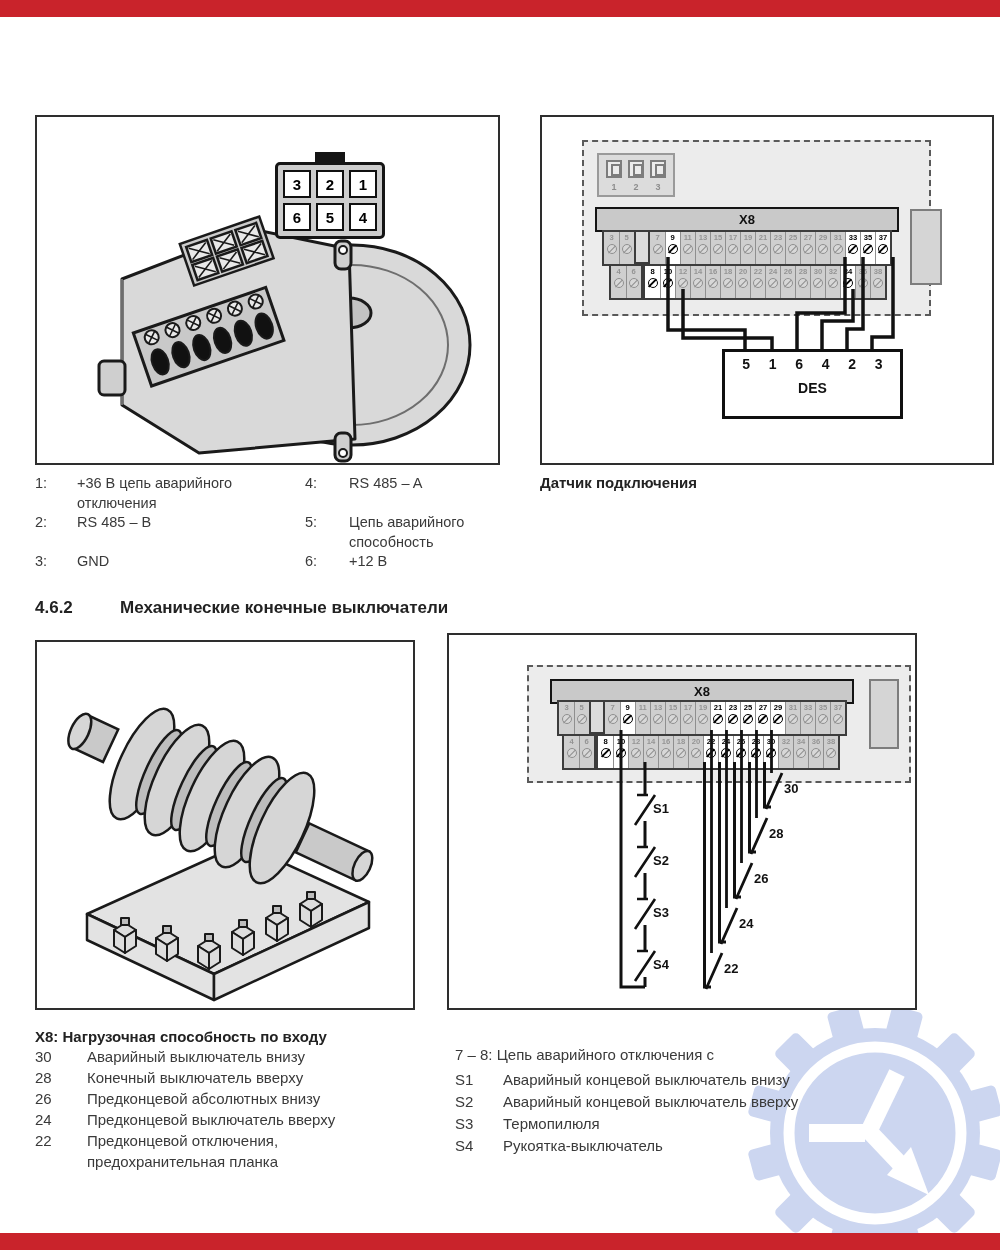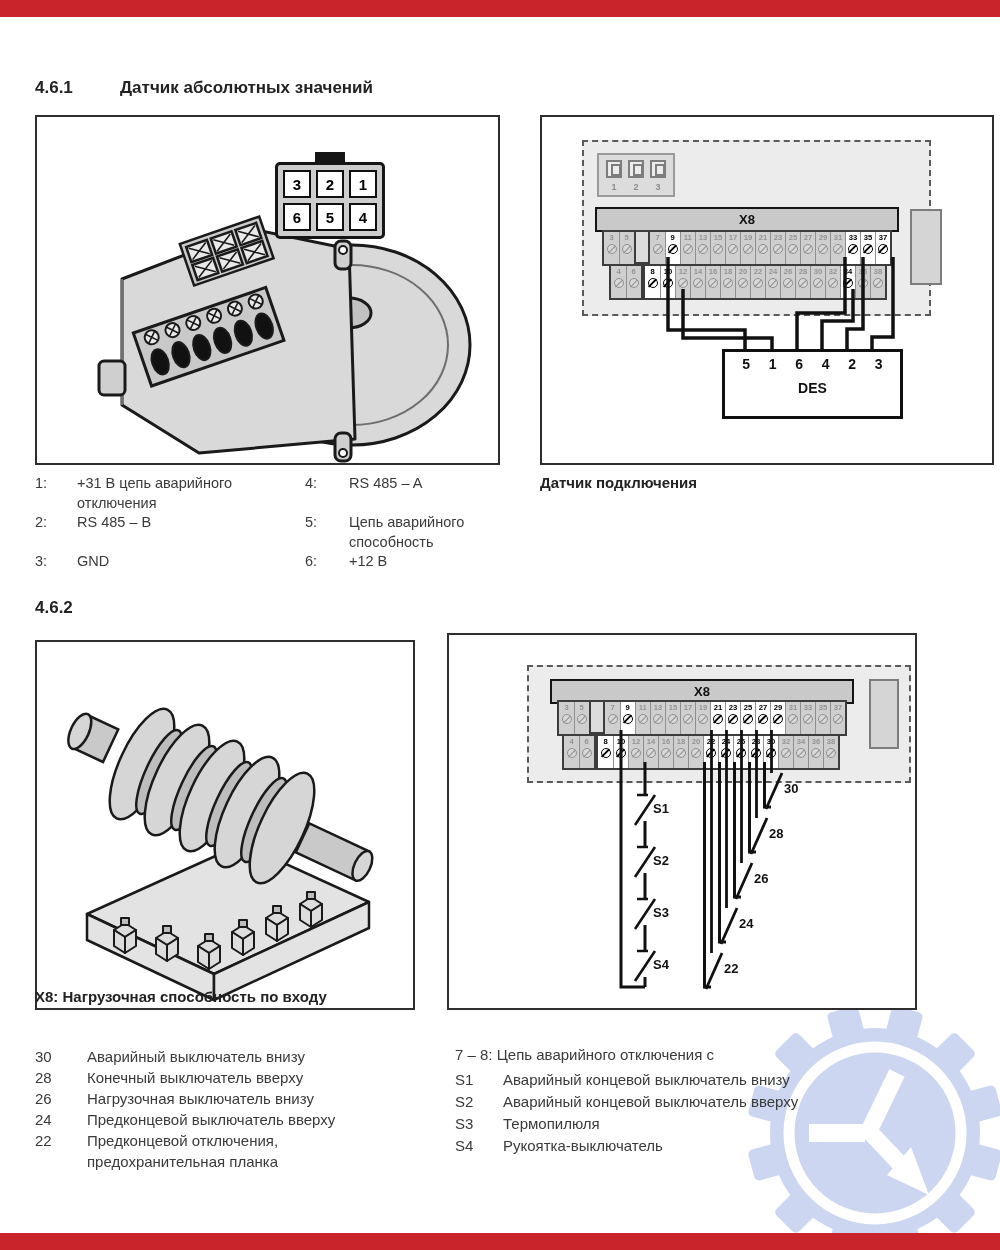--- a/index.html
+++ b/index.html
@@ -85,24 +85,20 @@
       <line x1="-8" y1="-4" x2="28" y2="34" stroke="#ffffff" stroke-width="17"></line>
       <polygon points="54,62 12,42 36,14" fill="#ffffff"></polygon>
     </g>
   </svg>
 
   <div class="redbar" style="top: 0px; background: rgb(201, 35, 43);"></div>
   <div class="redbar" style="top: 1233px; background: rgb(201, 35, 43);"></div>
 
   <div class="content">
 
-    <div class="heading" style="left:35px;top:78px;width:600px;height:22px;">
-      <span class="num">4.6.1</span>
-      <span class="ttl">Датчик абсолютных значений</span>
-    </div>
 
     <div class="figbox" style="left:35px;top:115px;width:461px;height:346px;">
       <svg class="wires" width="461" height="346" viewBox="0 0 461 346">
         <g stroke="#1a1a1a" stroke-width="3" fill="#d9d9d9" stroke-linejoin="round">
           <ellipse cx="315" cy="228" rx="118" ry="100"></ellipse>
           <ellipse cx="315" cy="228" rx="96" ry="80" fill="none" stroke-width="2" stroke="#6e6e6e"></ellipse>
           <ellipse cx="312" cy="196" rx="22" ry="15" fill="#c2c2c2"></ellipse>
           <path d="M85,162 L215,112 L312,132 L318,322 L162,336 L85,288 Z"></path>
           <path d="M85,162 L85,288" stroke-width="2" stroke="#6e6e6e"></path>
           <rect x="298" y="124" width="16" height="28" rx="6" fill="#cfcfcf"></rect>
@@ -366,21 +362,21 @@
           </div>
         <div class="deslabel">DES</div>
       </div>
     </div>
 
     <div class="caption" style="left:540px;top:474px;">Датчик подключения</div>
     <div class="legend1">
 
         <div style="display:contents">
           <div class="cell">1:</div>
-          <div class="cell">+31 В цепь аварийного отключения</div>
+          <div class="cell">+36 В цепь аварийного отключения</div>
           <div class="cell">4:</div>
           <div class="cell">RS 485 – A</div>
         </div>
 
         <div style="display:contents">
           <div class="cell">2:</div>
           <div class="cell">RS 485 – B</div>
           <div class="cell">5:</div>
           <div class="cell">Цепь аварийного способность</div>
         </div>
@@ -388,20 +384,21 @@
         <div style="display:contents">
           <div class="cell">3:</div>
           <div class="cell">GND</div>
           <div class="cell">6:</div>
           <div class="cell">+12 В</div>
         </div>
       </div>
 
     <div class="heading" style="left:35px;top:598px;width:600px;height:22px;">
       <span class="num">4.6.2</span>
+      <span class="ttl">Механические конечные выключатели</span>
     </div>
 
     <div class="figbox" style="left:35px;top:640px;width:376px;height:366px;">
       <svg class="wires" width="376" height="366" viewBox="0 0 376 366">
         <g stroke="#1a1a1a" stroke-width="2.5" fill="#e3e3e3" stroke-linejoin="round">
           <polygon points="50,272 205,202 332,260 177,332"></polygon>
           <polygon points="50,272 50,298 177,358 177,332"></polygon>
           <polygon points="177,332 177,358 332,286 332,260"></polygon>
         </g>
         <g stroke="#1a1a1a" stroke-width="2" fill="#dddddd" stroke-linejoin="round">
@@ -648,36 +645,36 @@
       <span class="swlabel" style="left:204px;top:218px;">S2</span>
       <span class="swlabel" style="left:204px;top:270px;">S3</span>
       <span class="swlabel" style="left:204px;top:322px;">S4</span>
       <span class="swlabel" style="left:335px;top:146px;">30</span>
       <span class="swlabel" style="left:320px;top:191px;">28</span>
       <span class="swlabel" style="left:305px;top:236px;">26</span>
       <span class="swlabel" style="left:290px;top:281px;">24</span>
       <span class="swlabel" style="left:275px;top:326px;">22</span>
     </div>
 
-    <div class="title-bold" style="left:35px;top:988px;">X8: Нагрузочная способность по входу</div>
+    <div class="title-bold" style="left:35px;top:1028px;">X8: Нагрузочная способность по входу</div>
     <div class="list" style="left:35px;top:1046px;grid-template-columns:52px 260px;line-height:21px;">
 
         <div style="display:contents">
           <div class="k">30</div>
           <div class="t">Аварийный выключатель внизу</div>
         </div>
 
         <div style="display:contents">
           <div class="k">28</div>
           <div class="t">Конечный выключатель вверху</div>
         </div>
 
         <div style="display:contents">
           <div class="k">26</div>
-          <div class="t">Нагрузочная выключатель внизу</div>
+          <div class="t">Предконцевой абсолютных внизу</div>
         </div>
 
         <div style="display:contents">
           <div class="k">24</div>
           <div class="t">Предконцевой выключатель вверху</div>
         </div>
 
         <div style="display:contents">
           <div class="k">22</div>
           <div class="t">Предконцевой отключения, предохранительная планка</div>

